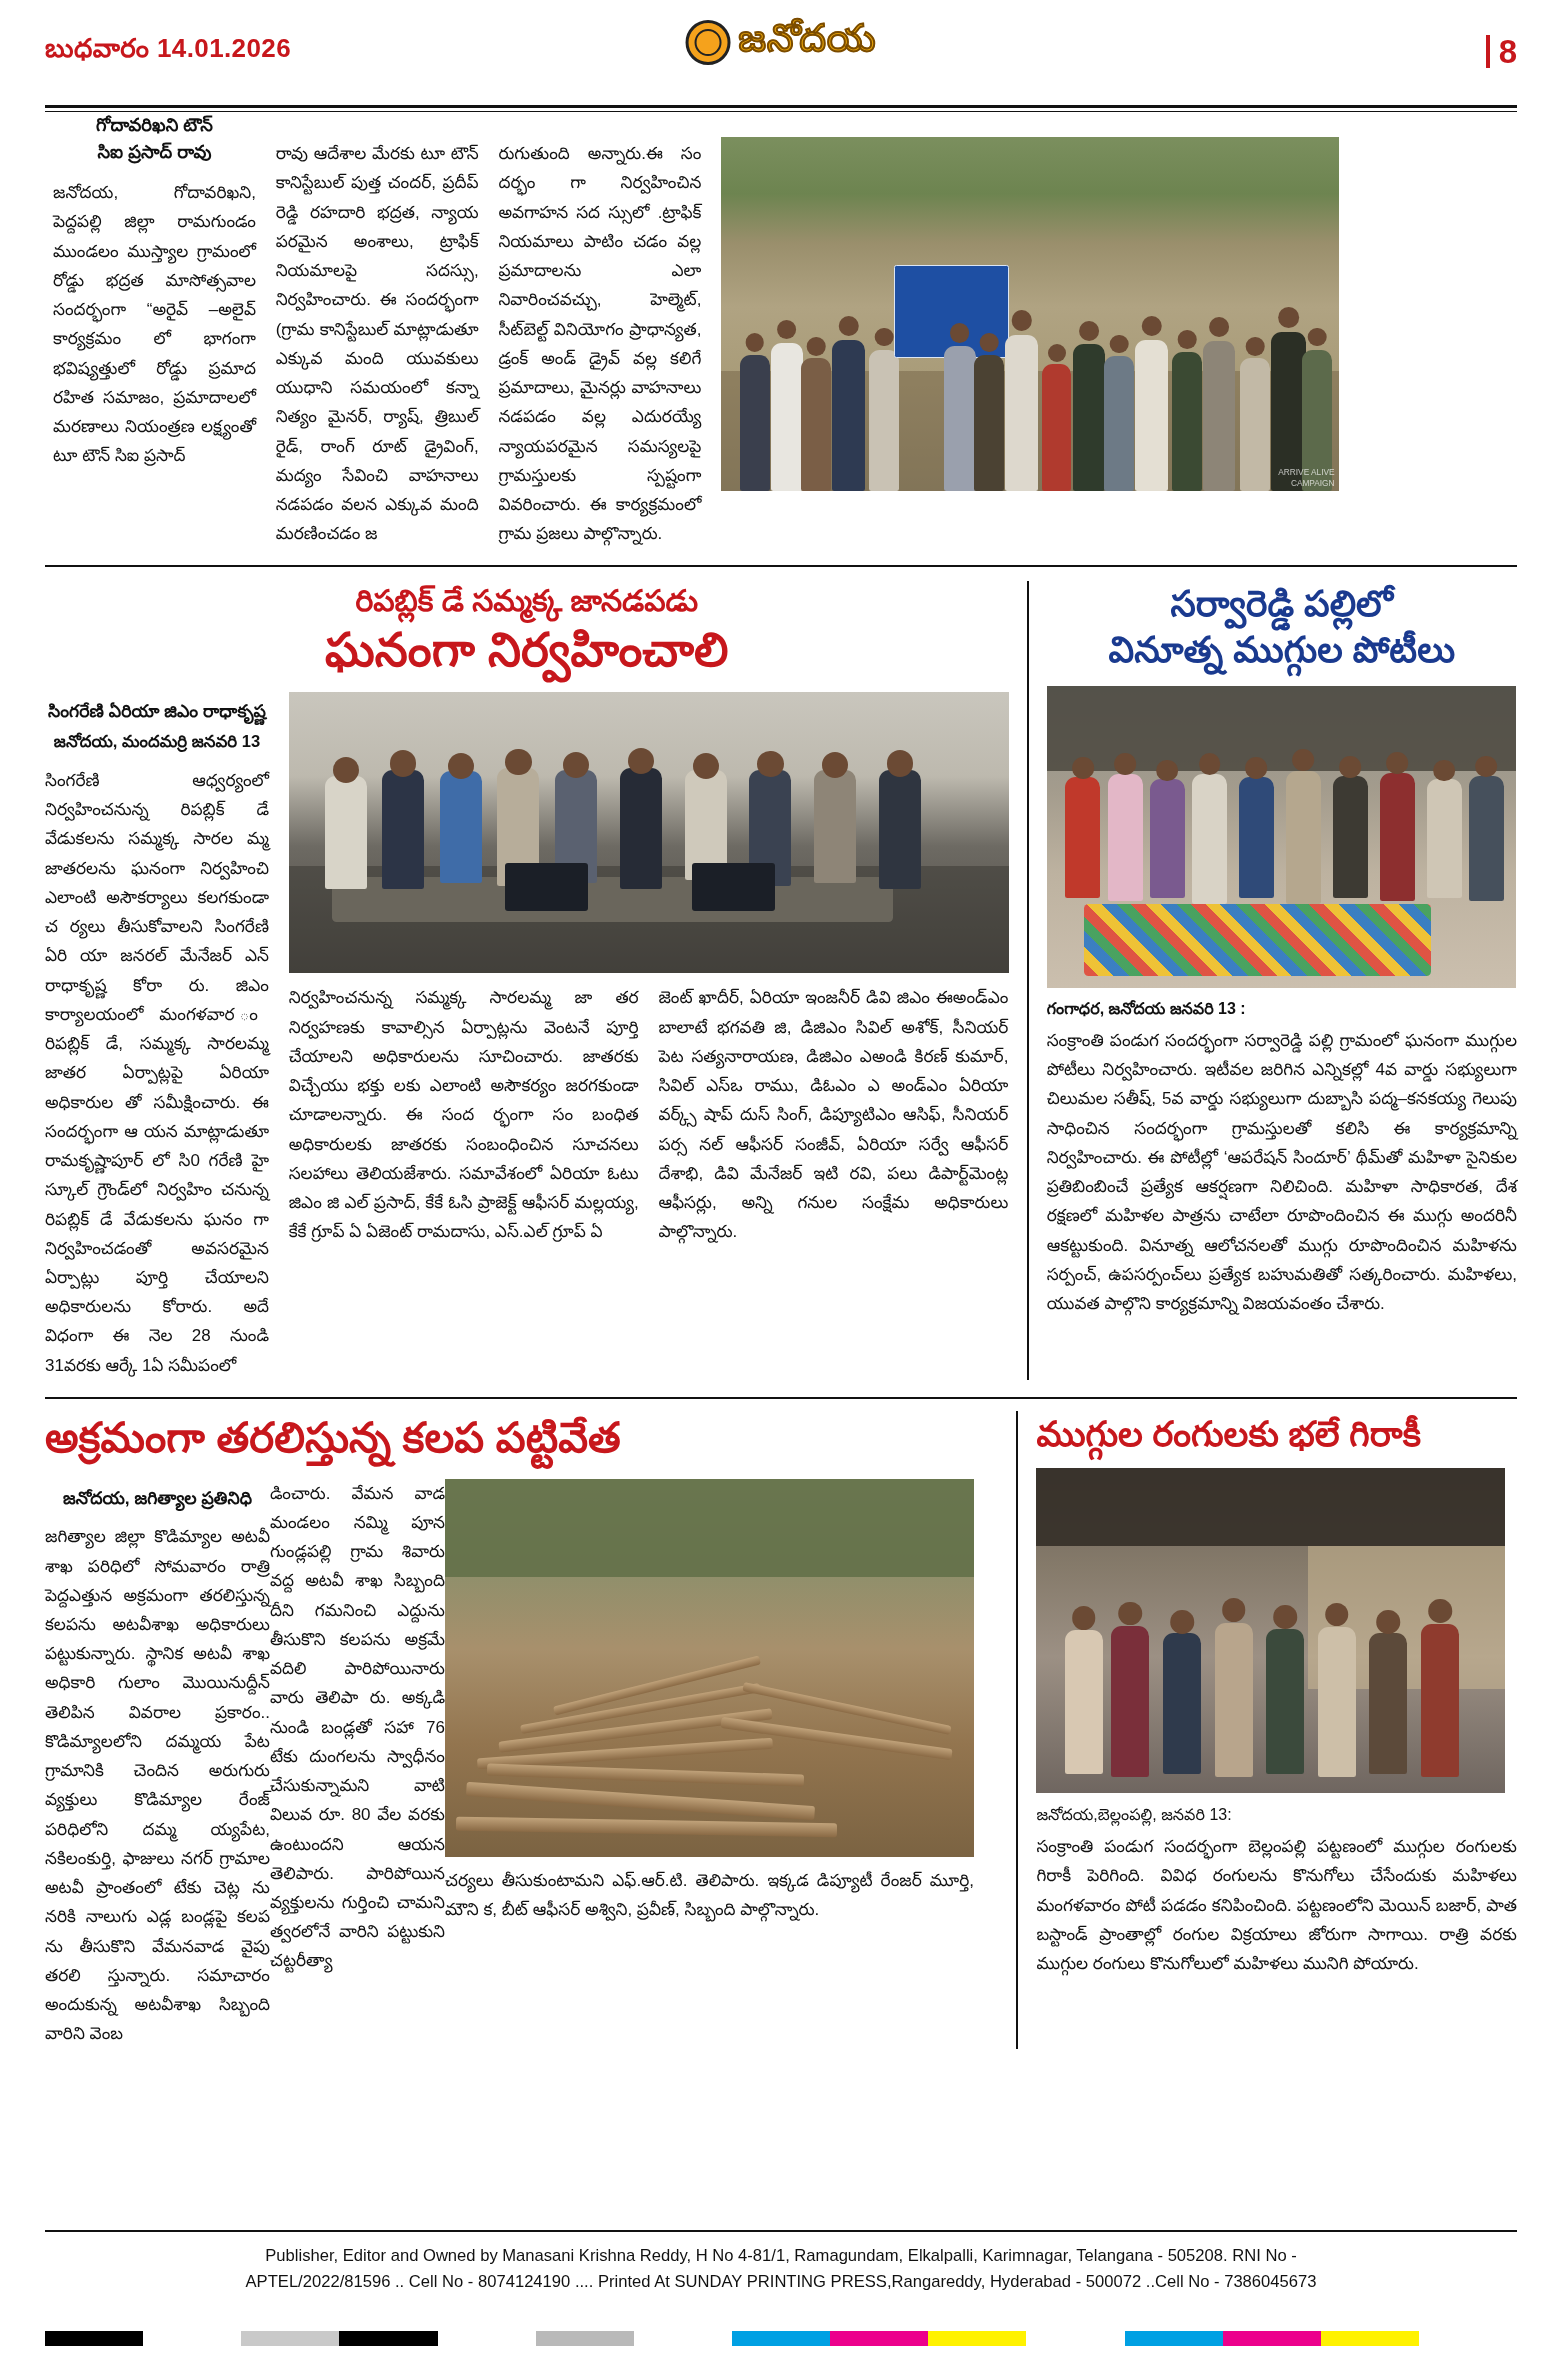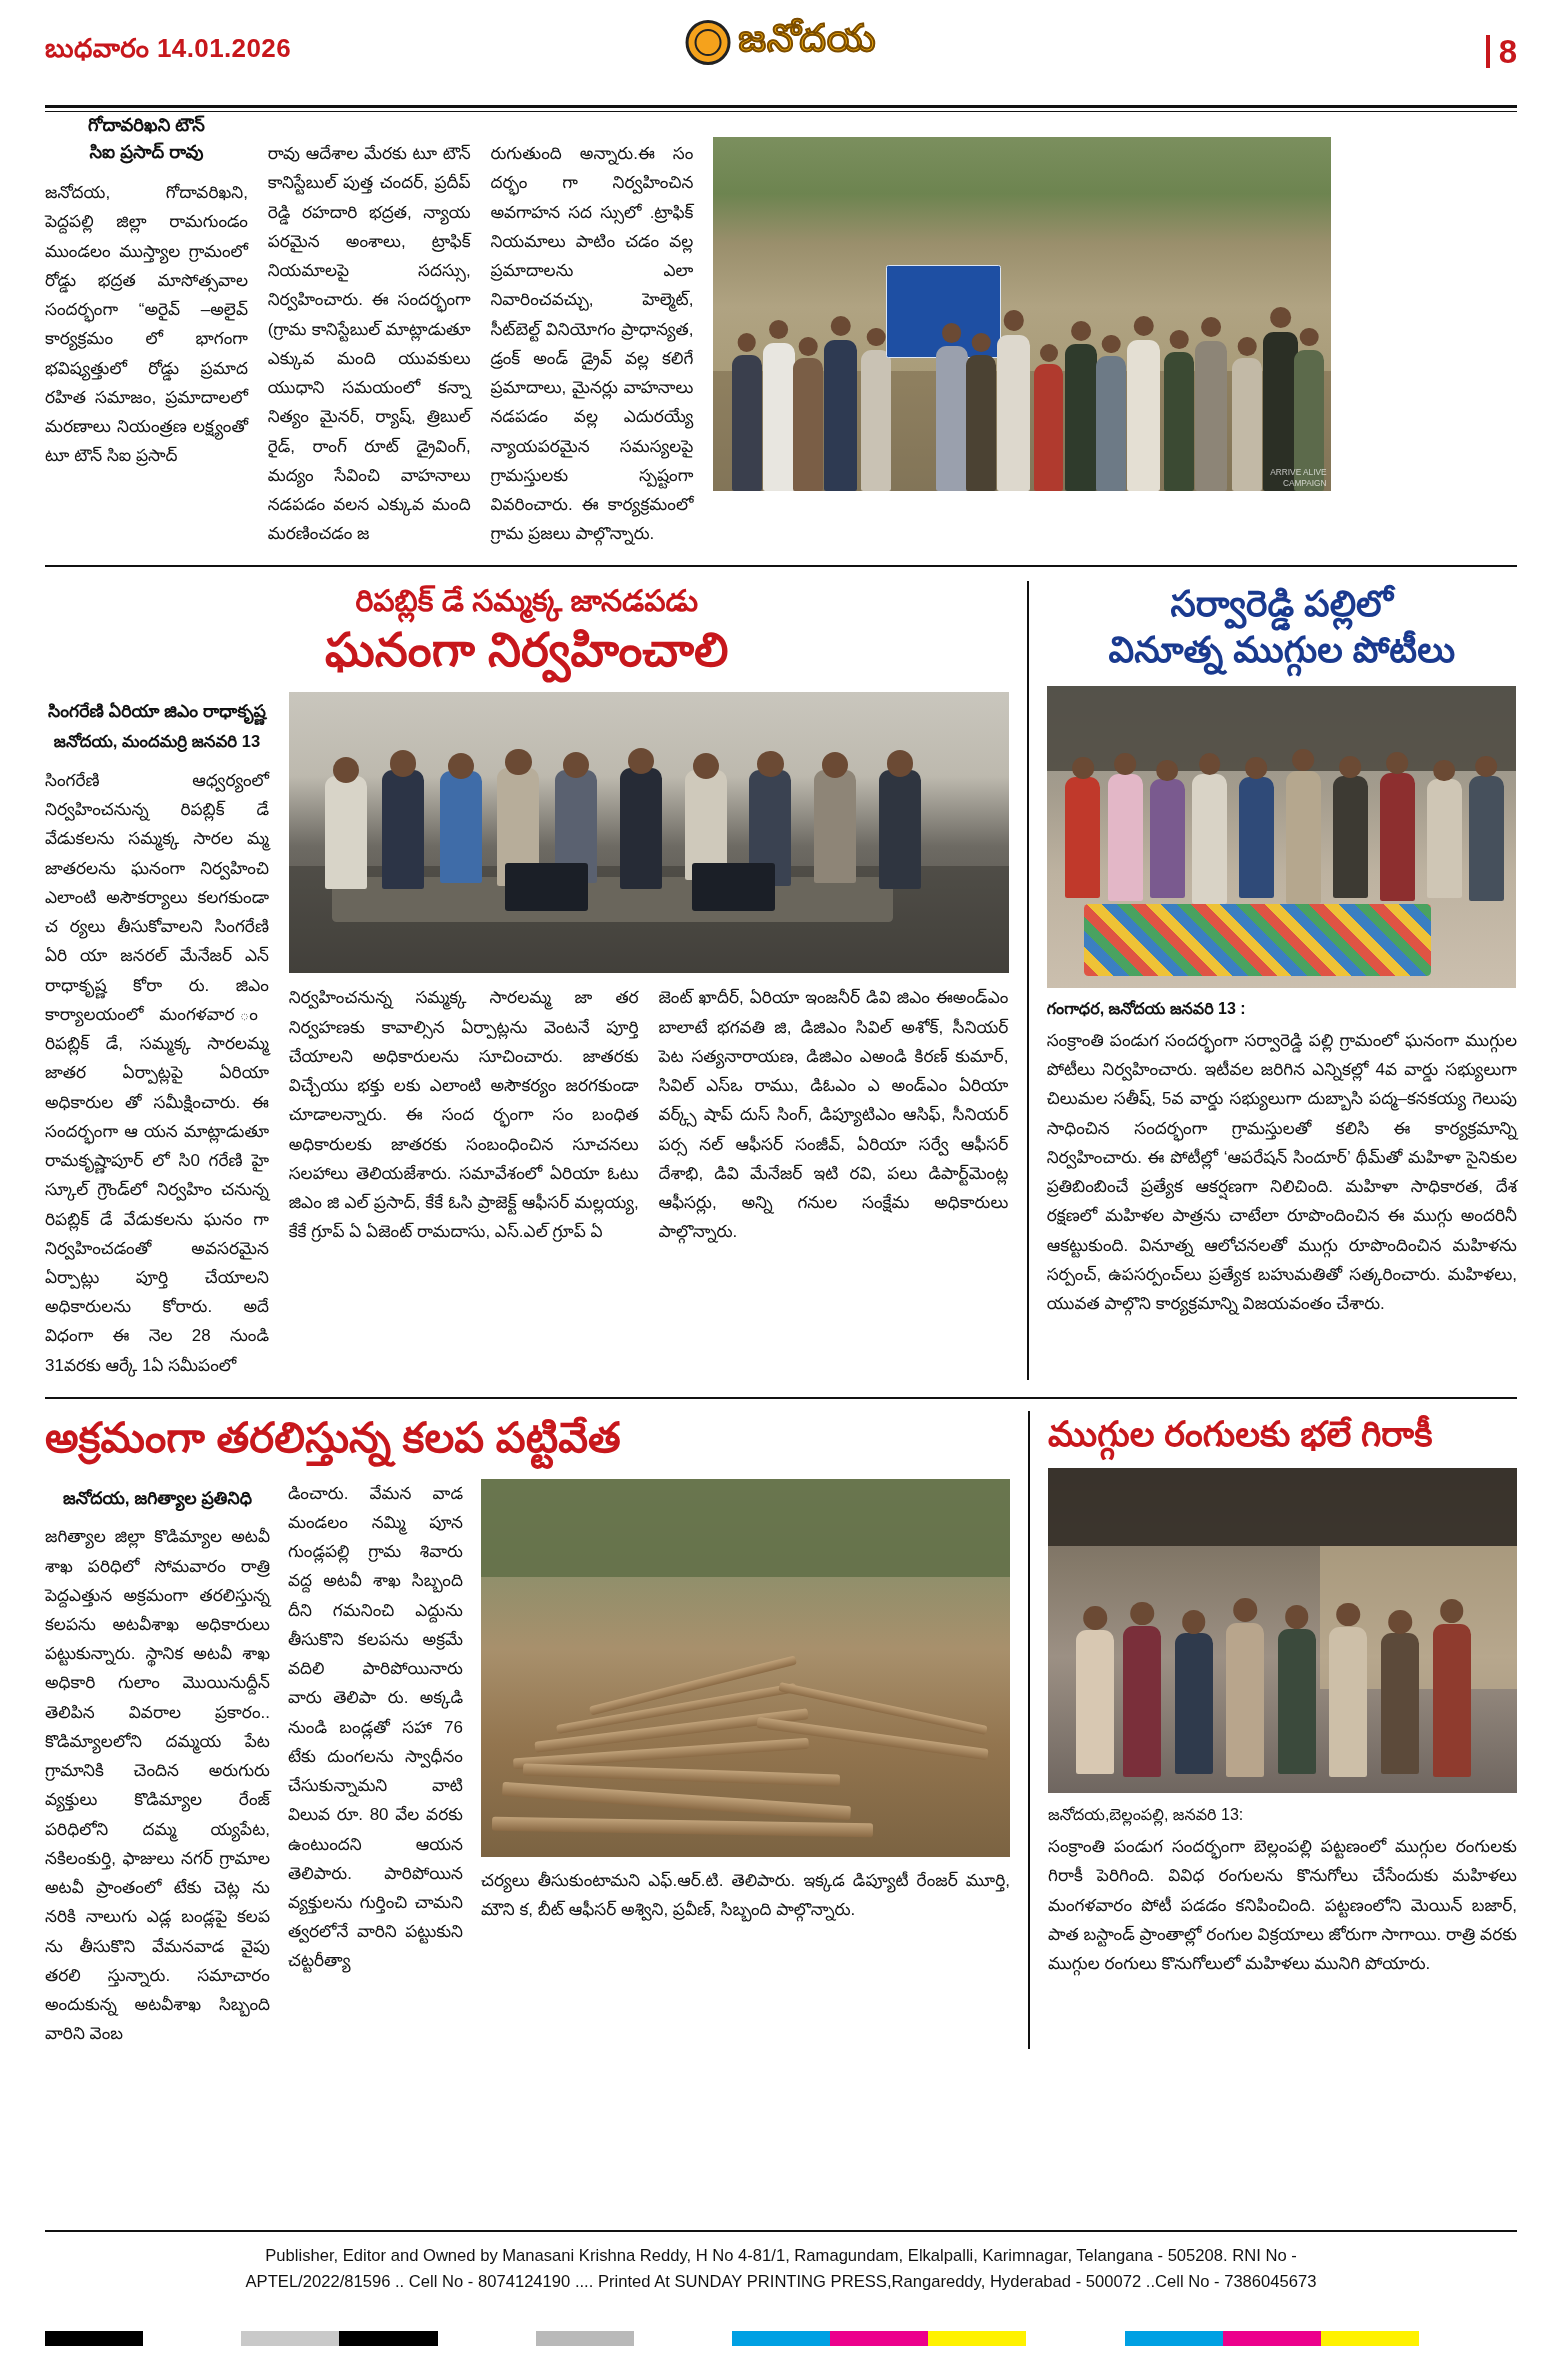--- a/index.html
+++ b/index.html
@@ -284,21 +284,21 @@
     <div class="mast-page">
       <div class="bar"></div>
       <div class="num">8</div>
     </div>
   </div>
   <div class="rule-thick"></div>
   <div class="rule-thin"></div>
 
 
   <div class="story-top">
-    <div class="col" style="width:203px;">
+    <div class="col" style="width:203px;margin-left:8px;">
       <div class="byline" style="white-space:pre-line;">గోదావరిఖని టౌన్
 సిఐ ప్రసాద్ రావు</div>
       <div>జనోదయ, గోదావరిఖని, పెద్దపల్లి జిల్లా రామగుండం ముండలం ముస్త్యాల గ్రామంలో రోడ్డు భద్రత మాసోత్సవాల సందర్భంగా “అరైవ్ –అలైవ్ కార్యక్రమం లో భాగంగా భవిష్యత్తులో రోడ్డు ప్రమాద రహిత సమాజం, ప్రమాదాలలో మరణాలు నియంత్రణ లక్ష్యంతో టూ టౌన్ సిఐ ప్రసాద్</div>
     </div>
     <div class="col" style="width:203px; padding-top:27px;">
       <div>రావు ఆదేశాల మేరకు టూ టౌన్ కానిస్టేబుల్ పుత్త చందర్, ప్రదీప్ రెడ్డి రహదారి భద్రత, న్యాయ పరమైన అంశాలు, ట్రాఫిక్ నియమాలపై సదస్సు, నిర్వహించారు. ఈ సందర్భంగా (గ్రామ కానిస్టేబుల్ మాట్లాడుతూ ఎక్కువ మంది యువకులు యుధాని సమయంలో కన్నా నిత్యం మైనర్, ర్యాష్, త్రిబుల్ రైడ్, రాంగ్ రూట్ డ్రైవింగ్, మద్యం సేవించి వాహనాలు నడపడం వలన ఎక్కువ మంది మరణించడం జ</div>
     </div>
     <div class="col" style="width:203px; padding-top:27px;">
       <div>రుగుతుంది అన్నారు.ఈ సం దర్భం గా నిర్వహించిన అవగాహన సద స్సులో .ట్రాఫిక్ నియమాలు పాటిం చడం వల్ల ప్రమాదాలను ఎలా నివారించవచ్చు, హెల్మెట్, సీట్‌బెల్ట్ వినియోగం ప్రాధాన్యత, డ్రంక్ అండ్ డ్రైవ్ వల్ల కలిగే ప్రమాదాలు, మైనర్లు వాహనాలు నడపడం వల్ల ఎదురయ్యే న్యాయపరమైన సమస్యలపై గ్రామస్తులకు స్పష్టంగా వివరించారు. ఈ కార్యక్రమంలో గ్రామ ప్రజలు పాల్గొన్నారు.</div>
     </div>
@@ -401,21 +401,21 @@
     </div>
   </div>
 
   <hr class="sep">
 
   <div style="display:flex; gap:18px; margin-top:12px;">
 
     <div style="width:966px;">
       <div class="headline-red-l">అక్రమంగా తరలిస్తున్న కలప పట్టివేత</div>
 
-      <div style="display:flex; gap:18px; margin-top:13.6px; align-items:flex-start;">
+      <div style="display:flex; margin-top:13.6px; align-items:flex-start;">
         <div style="width:225px;">
           <div class="dateline-c">జనోదయ, జగిత్యాల ప్రతినిధి</div>
           <div class="col">జగిత్యాల జిల్లా కొడిమ్యాల అటవీ శాఖ పరిధిలో సోమవారం రాత్రి పెద్దఎత్తున అక్రమంగా తరలిస్తున్న కలపను అటవీశాఖ అధికారులు పట్టుకున్నారు. స్థానిక అటవీ శాఖ అధికారి గులాం మొయినుద్దీన్ తెలిపిన వివరాల ప్రకారం.. కొడిమ్యాలలోని దమ్మయ పేట గ్రామానికి చెందిన అరుగురు వ్యక్తులు కొడిమ్యాల రేంజ్ పరిధిలోని దమ్మ య్యపేట, నకిలంకుర్తి, ఫాజులు నగర్ గ్రామాల అటవీ ప్రాంతంలో టేకు చెట్ల ను నరికి నాలుగు ఎడ్ల బండ్లపై కలప ను తీసుకొని వేమనవాడ వైపు తరలి స్తున్నారు. సమాచారం అందుకున్న అటవీశాఖ సిబ్బంది వారిని వెంబ</div>
         </div>
         <div class="col" style="width:175px;">డించారు. వేమన వాడ మండలం నమ్మి పూన గుండ్లపల్లి గ్రామ శివారు వద్ద అటవీ శాఖ సిబ్బంది దీని గమనించి ఎద్దును తీసుకొని కలపను అక్రమే వదిలి పారిపోయినారు వారు తెలిపా రు. అక్కడి నుండి బండ్లతో సహా 76 టేకు దుంగలను స్వాధీనం చేసుకున్నామని వాటి విలువ రూ. 80 వేల వరకు ఉంటుందని ఆయన తెలిపారు. పారిపోయిన వ్యక్తులను గుర్తించి చామని త్వరలోనే వారిని పట్టుకుని చట్టరీత్యా</div>
 
         <div style="width:529px;">
           <div class="photo img-wood" style="width:529px; height:378px;">
             <div class="fig-overlay">
               <div style="position:absolute;left:0;right:0;top:0;height:26%;background:rgba(96,110,70,0.85);"></div>

